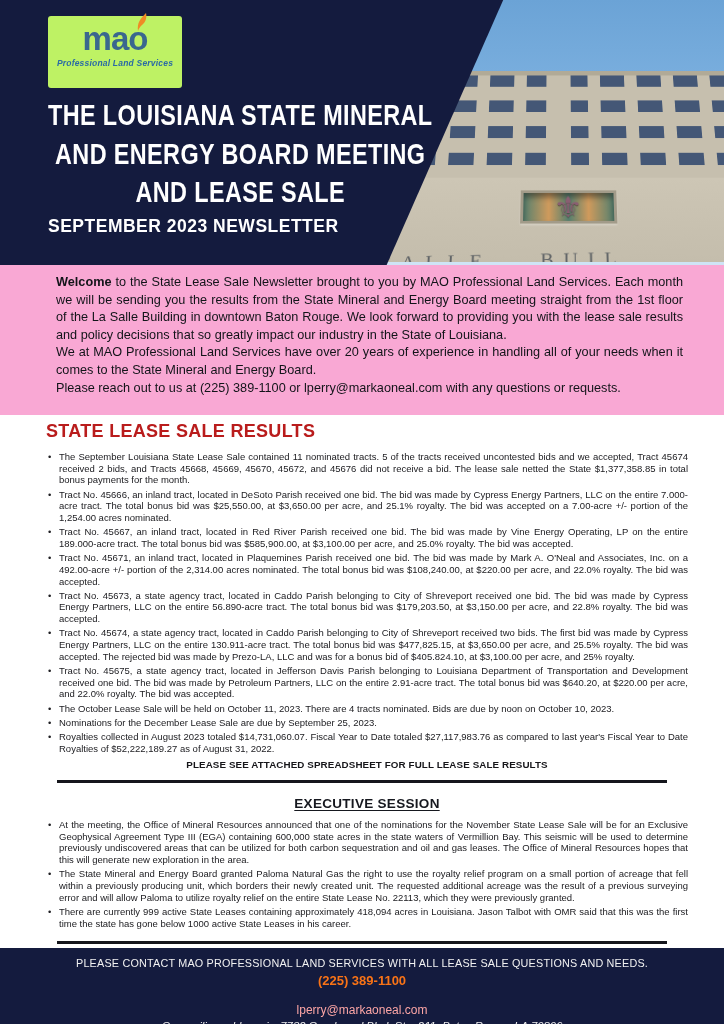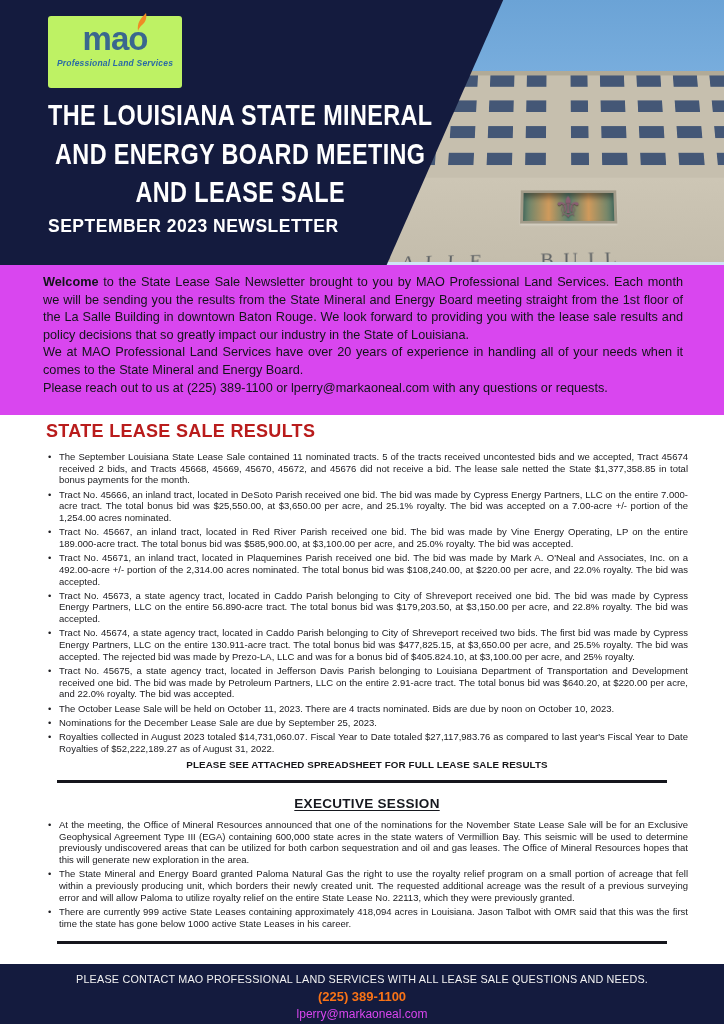--- a/index.html
+++ b/index.html
@@ -100,22 +100,22 @@
   }
   .subtitle {
     position: absolute; left: 48px; top: 216px; z-index: 3;
     color: #ffffff; font-weight: 800; font-size: 17.5px; letter-spacing: .5px;
     white-space: nowrap;
   }
 
   
   .welcome {
     height: 150px; flex-shrink: 0;
-    background: #d946ef;
-    padding: 9px 41px 0 43px;
+    background: #f9a8d4;
+    padding: 9px 41px 0 56px;
     font-size: 12.7px; line-height: 17.6px;
     text-align: justify; color: #121419;
   }
   .welcome b { font-weight: bold; }
 
   
   .main { flex-grow: 1; overflow: hidden; }
   .section-results { padding: 6px 36px 0 46px; }
   .results-heading {
     font-size: 18px; font-weight: 800; color: #b91c1c;
@@ -140,31 +140,31 @@
   .exec-heading-wrap { text-align: center; margin: 11px 0 7px 0; }
   .exec-heading {
     font-size: 13.5px; font-weight: 800; color: #16181f;
     letter-spacing: .3px; text-decoration: underline;
     text-underline-offset: 2px;
   }
 
   
   .footer {
     margin-top: auto; flex-shrink: 0;
-    height: 60px; background: #141b3e;
+    height: 76px; background: #141b3e;
     text-align: center; padding-top: 9px;
   }
   .footer-line1 { font-size: 10.8px; color: #f2f2f2; letter-spacing: .2px; }
   .footer-phone {
     display: inline-block; font-size: 13px; color: #f97316;
     margin-top: 4px; font-weight: 600; text-decoration: none;
   }
   .footer-email {
-    display: block; font-size: 12px; color: #d946ef;
-    margin-top: 2px; text-decoration: none;
+    display: block; font-size: 12px; color: #fca5a5;
+    margin-top: 14px; text-decoration: none;
   }
   .footer-address { font-size: 11.3px; color: #ededed; margin-top: 3px; font-style: italic; }
 </style>
 </head>
 <body>
 
 <div class="header">
 
   <div class="photo">
     <div class="building">

